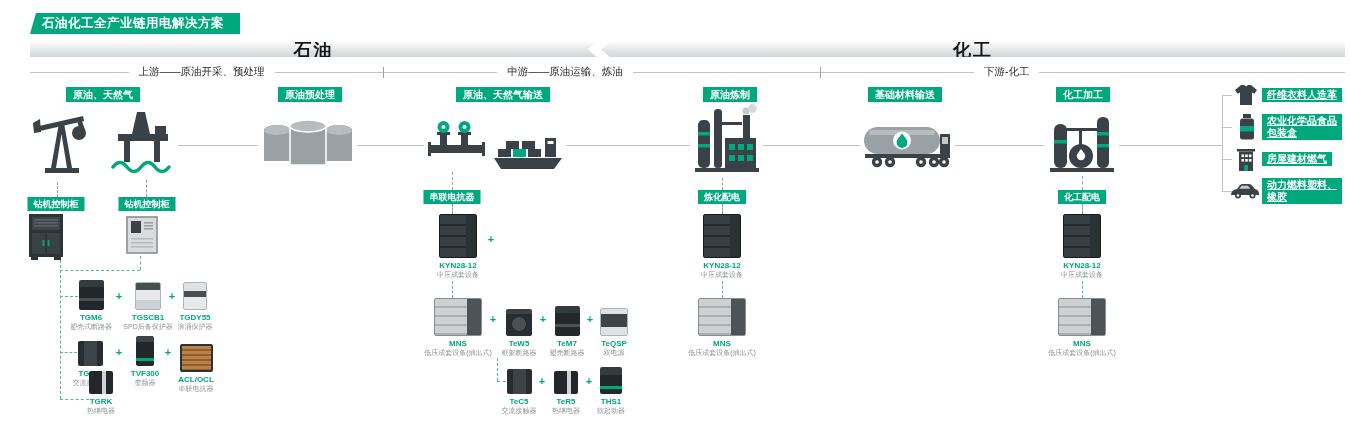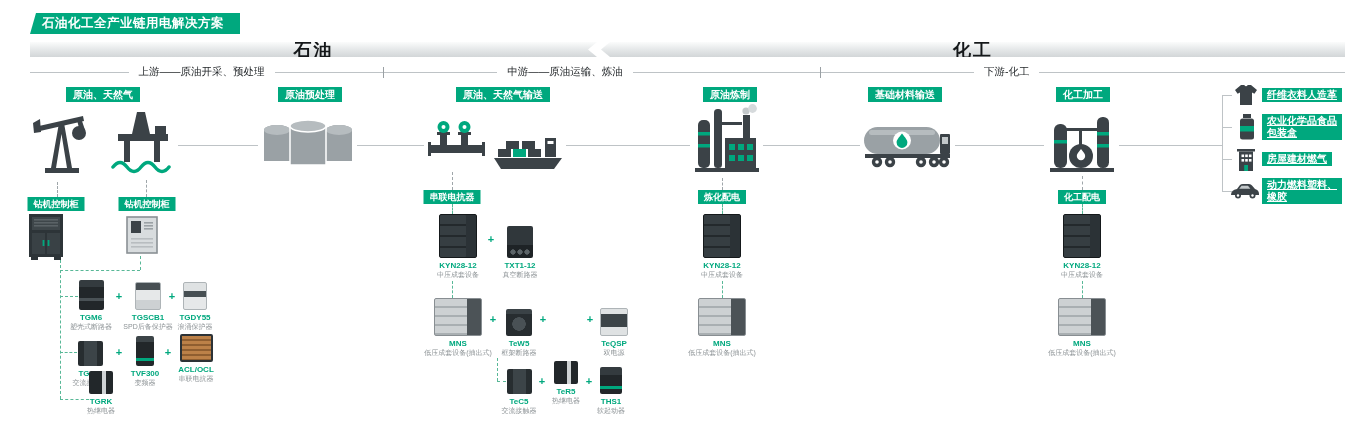--- a/index.html
+++ b/index.html
@@ -399,21 +399,21 @@
     <div class="pname">TGCG</div>
     <div class="pdesc">交流接触器</div>
   </div>
   <div class="prod" style="left:117px;top:334px">
     <div class="pimw" style="height:32px">
         <div class="pi pi-vfd"></div>
       </div>
     <div class="pname">TVF300</div>
     <div class="pdesc">变频器</div>
   </div>
-  <div class="prod" style="left:168px;top:330px">
+  <div class="prod" style="left:168px;top:340px">
     <div class="pimw" style="height:32px">
         <div class="pi pi-react"></div>
       </div>
     <div class="pname">ACL/OCL</div>
     <div class="pdesc">串联电抗器</div>
   </div>
   <div class="prod" style="left:73px;top:368px">
     <div class="pimw" style="height:26px">
         <div class="pi pi-relay"></div>
       </div>
@@ -421,56 +421,56 @@
     <div class="pdesc">热继电器</div>
   </div>
 
   <div class="prod" style="left:430px;top:214px">
     <div class="pimw" style="height:44px">
         <div class="pi pi-kyn"></div>
       </div>
     <div class="pname">KYN28-12</div>
     <div class="pdesc">中压成套设备</div>
   </div>
-  <div class="prod" style="left:492px;top:214px">
-    <div class="pimw" style="height:44px">
-        <div class="pi pi-vcb"></div>
-      </div>
-    <div class="pname">TXT1-12</div>
-    <div class="pdesc">真空断路器</div>
-  </div>
   <div class="prod" style="left:430px;top:298px">
     <div class="pimw" style="height:38px">
         <div class="pi pi-mns"></div>
       </div>
     <div class="pname">MNS</div>
     <div class="pdesc">低压成套设备(抽出式)</div>
   </div>
   <div class="prod" style="left:491px;top:298px">
     <div class="pimw" style="height:38px">
         <div class="pi pi-acb"></div>
       </div>
     <div class="pname">TeW5</div>
     <div class="pdesc">框架断路器</div>
   </div>
+  <div class="prod" style="left:539px;top:298px">
+    <div class="pimw" style="height:38px">
+        <div class="pi pi-mccb"></div>
+      </div>
+    <div class="pname">TeM7</div>
+    <div class="pdesc">塑壳断路器</div>
+  </div>
   <div class="prod" style="left:586px;top:298px">
     <div class="pimw" style="height:38px">
         <div class="pi pi-atse"></div>
       </div>
     <div class="pname">TeQSP</div>
     <div class="pdesc">双电源</div>
   </div>
   <div class="prod" style="left:491px;top:366px">
     <div class="pimw" style="height:28px">
         <div class="pi pi-cont"></div>
       </div>
     <div class="pname">TeC5</div>
     <div class="pdesc">交流接触器</div>
   </div>
-  <div class="prod" style="left:538px;top:356px">
+  <div class="prod" style="left:538px;top:366px">
     <div class="pimw" style="height:28px">
         <div class="pi pi-relay"></div>
       </div>
     <div class="pname">TeR5</div>
     <div class="pdesc">热继电器</div>
   </div>
   <div class="prod" style="left:583px;top:366px">
     <div class="pimw" style="height:28px">
         <div class="pi pi-soft"></div>
       </div>

